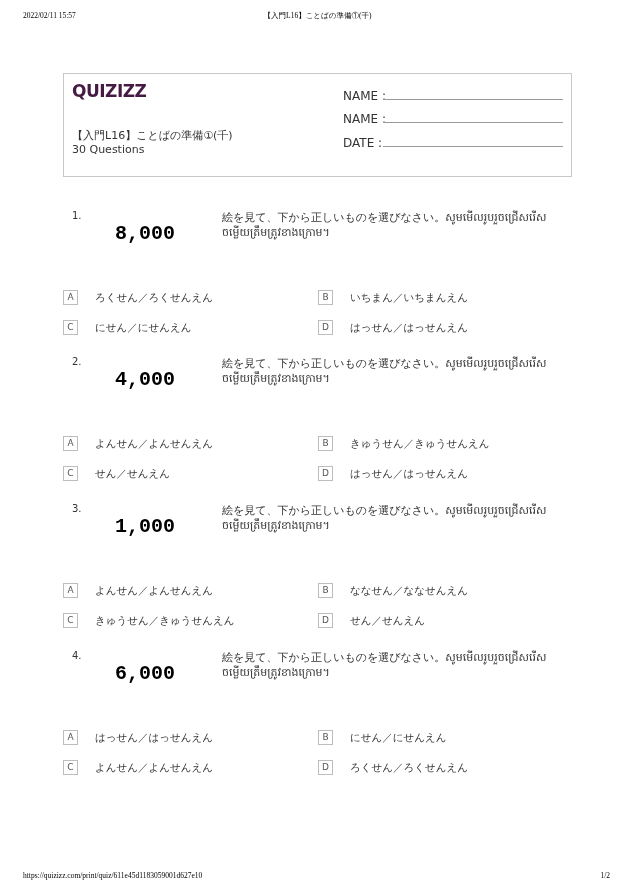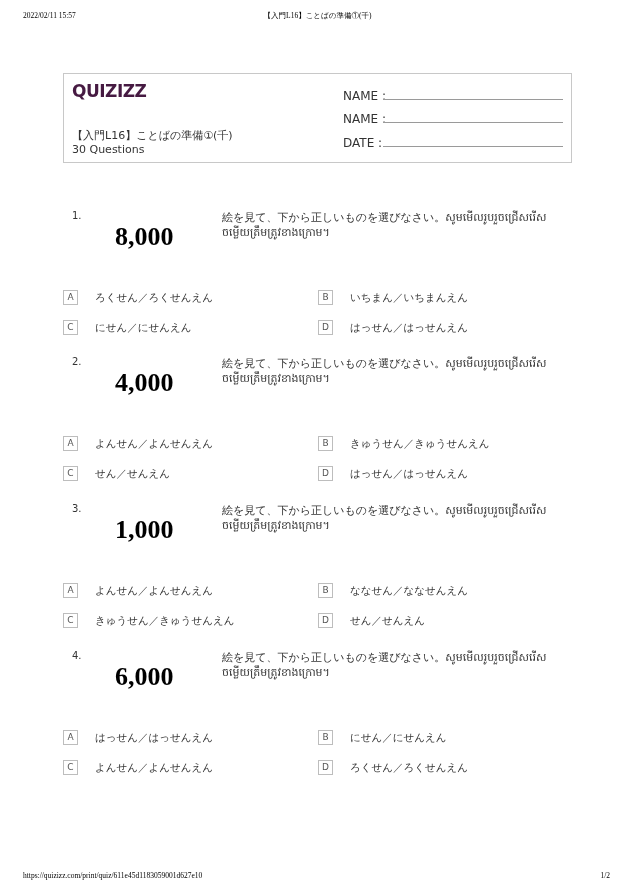--- a/index.html
+++ b/index.html
@@ -5,33 +5,33 @@
   html, body { margin:0; padding:0; background:#ffffff; }
   body { width:635px; height:892px; position:relative; overflow:hidden; font-family:"DejaVu Sans", sans-serif; color:#333; }
   .print-header, .print-footer { position:absolute; left:0; width:635px; font-family:"Liberation Serif", serif; font-size:7.5px; color:#000; }
   .print-header { top:11px; }
   .print-footer { top:871px; }
   .ph-date { position:absolute; left:23px; }
   .ph-title { position:absolute; left:0; width:635px; text-align:center; }
   .pf-url { position:absolute; left:23px; }
   .pf-page { position:absolute; right:25px; }
 
-  .header-box { position:absolute; left:63px; top:73px; width:509px; height:90px; border:1px solid #c8c8c8; box-sizing:border-box; }
+  .header-box { position:absolute; left:63px; top:73px; width:509px; height:104px; border:1px solid #c8c8c8; box-sizing:border-box; }
   .logo { position:absolute; left:8px; top:7px; font-family:"DejaVu Sans", sans-serif; font-weight:bold; font-size:17px; color:#461a42; letter-spacing:-0.5px; }
   .quiz-title { position:absolute; left:8px; top:54px; font-size:11px; color:#333; }
   .quiz-count { position:absolute; left:8px; top:69px; font-size:11px; color:#333; }
   .field { position:absolute; left:279px; font-size:12px; color:#333;text-align:center; }
   .field .line { position:absolute; left:40px; top:10px; width:180px; border-bottom:1px solid #9a9a9a; }
   .field-name { top:15px; }
   .field-class { top:38px; }
   .field-date { top:62px; }
 
   .question { position:absolute; left:63px; width:509px; }
   .q-num { position:absolute; left:9px; top:0; font-size:10px; color:#333; }
-  .q-image-text { position:absolute; left:52px; top:12px; font-family:Liberation Serif, serif; font-weight:bold; font-size:26px; color:#000; }
+  .q-image-text { position:absolute; left:52px; top:12px; font-family:Liberation Mono, monospace; font-weight:bold; font-size:20px; color:#000; }
   .q-text { position:absolute; left:159px; top:0; width:340px; font-size:11px; line-height:15px; color:#333; }
   .opt { position:absolute; width:240px; height:17px; }
   .opt-letter { position:absolute; left:0; top:0; width:15px; height:15px; border:1px solid #bdbdbd; box-sizing:border-box; font-size:9px; line-height:13px; text-align:center; color:#555; }
   .opt-text { position:absolute; left:32px; top:1px; font-size:10.5px; color:#333; white-space:nowrap; }
 </style>
 </head>
 <body>
 
 <div class="print-header">
   <span class="ph-date">2022/02/11 15:57</span>

